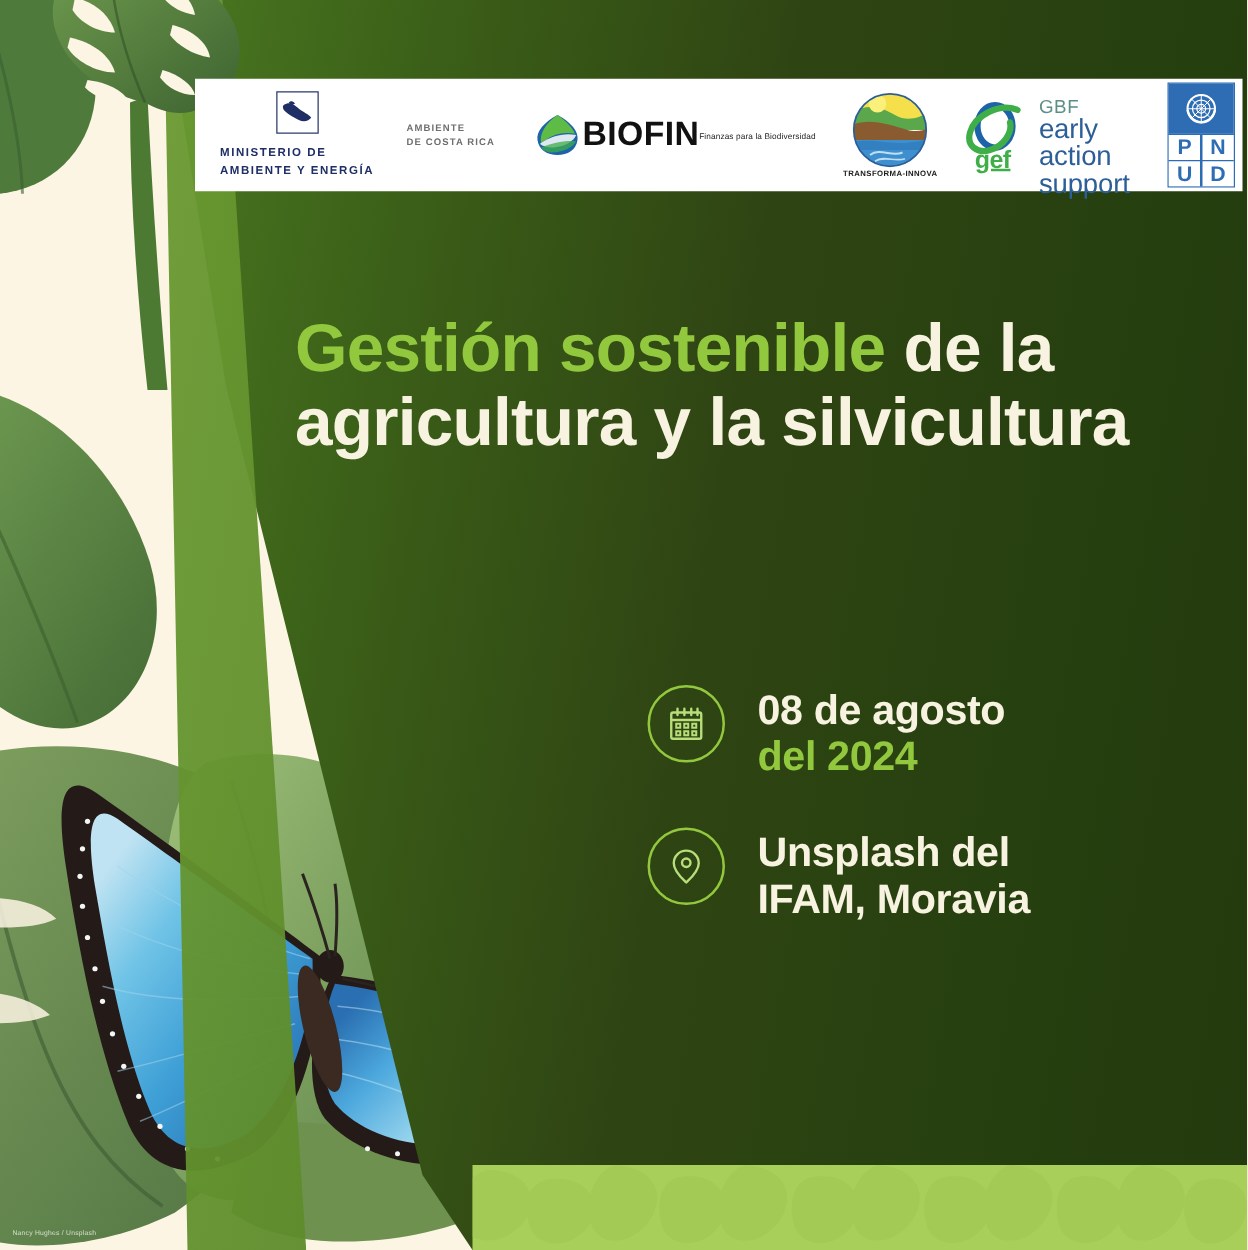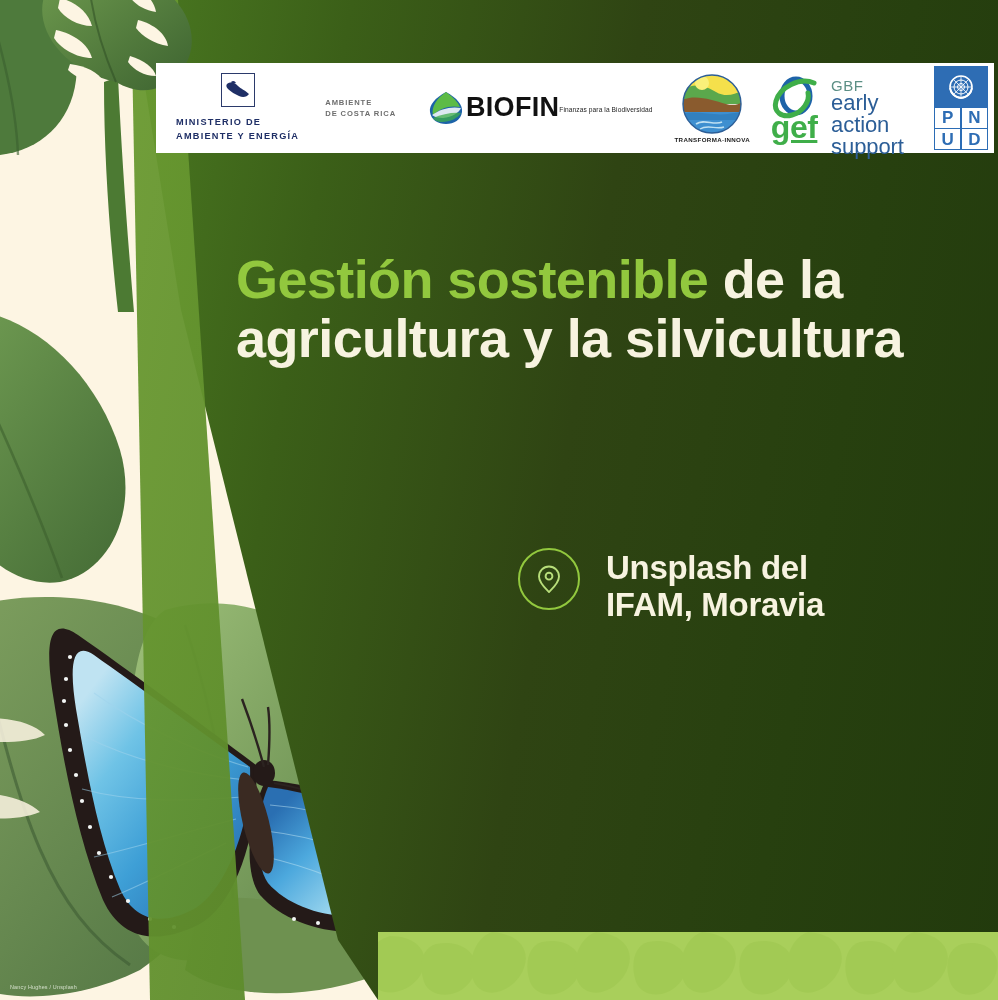--- a/index.html
+++ b/index.html
@@ -70,21 +70,21 @@
   .biofin-drop { width:40px; height:34px; margin-bottom:1px; }
   .biofin-name { font-size:27px; font-weight:700; color:#111; letter-spacing:.3px; line-height:.95; }
   .biofin-sub { font-size:6.6px; color:#222; letter-spacing:.1px; margin-top:3px; white-space:nowrap; }
   
   .transforma { margin-left:22px; flex-direction:column; }
   .transforma-circle { width:60px; height:60px; }
   .transforma-name { font-size:6.2px; font-weight:700; color:#1b1b1b; letter-spacing:.35px; margin-top:2px; white-space:nowrap; }
   
   .gef { margin-left:20px; flex-direction:column; }
   .gef-mark { width:48px; height:46px; }
-  .gef-name { font-size:32px; font-weight:700; color:#3FAE49; line-height:.8; margin-top:-6px; letter-spacing:-.5px;text-decoration:underline; }
+  .gef-name { font-size:20px; font-weight:700; color:#3FAE49; line-height:.8; margin-top:-6px; letter-spacing:-.5px;text-decoration:underline; }
   
   .gbf { margin-left:13px; gap:20px; }
   .gbf-mark { width:32px; height:32px; }
   .gbf-lines { display:flex; flex-direction:column; line-height:1; }
   .gbf-top { font-size:15px; color:#5C8F85; letter-spacing:.5px; font-weight:400; }
   .gbf-bot { font-size:22px; color:#2C5E97; letter-spacing:-.1px; margin-top:-1px; }
   
   .pnud { margin-left:10px; margin-right:2px; }
   .pnud-box { width:54px; height:84px; display:flex; flex-direction:column; border:1.4px solid #2B6CB5; }
   .pnud-emblem { flex:0 0 40px; background:#2E6DB4; display:flex; align-items:center; justify-content:center; }
@@ -376,20 +376,41 @@
           <div class="pnud-cell">D</div>
         </div>
       </div>
     </div>
   </div>
 
   <h1 class="title"><span class="hl">Gestión sostenible</span><span> de la agricultura y la silvicultura</span></h1>
 
   <div class="details">
 
+    <div class="detail-row">
+      <div class="det-icon">
+        <svg width="32" height="32" viewBox="0 0 32 32" xmlns="http://www.w3.org/2000/svg" fill="none" stroke="#B8DE7A" stroke-width="1.9">
+          <rect x="4" y="7" width="24" height="21" rx="1.5"></rect>
+          <path d="M4 13 H28"></path>
+          <path d="M9 4 V9 M14.5 4 V9 M20 4 V9 M25 4 V9" stroke-linecap="round"></path>
+          <g stroke-width="1.6">
+            <rect x="8" y="16" width="3.2" height="3.2"></rect>
+            <rect x="14.4" y="16" width="3.2" height="3.2"></rect>
+            <rect x="20.8" y="16" width="3.2" height="3.2"></rect>
+            <rect x="8" y="22" width="3.2" height="3.2"></rect>
+            <rect x="14.4" y="22" width="3.2" height="3.2"></rect>
+            <rect x="20.8" y="22" width="3.2" height="3.2"></rect>
+          </g>
+        </svg>
+      </div>
+      <div class="det-text">
+        <div>08 de agosto</div>
+        <div class="hl">del 2024</div>
+      </div>
+    </div>
 
 
     <div class="detail-row">
       <div class="det-icon">
         <svg width="32" height="32" viewBox="0 0 32 32" xmlns="http://www.w3.org/2000/svg" fill="none" stroke="#B8DE7A" stroke-width="1.9">
           <path d="M16 3.5 C 21.5 3.5, 26 8, 26 13.5 C 26 20, 18.5 26.5, 16 29 C 13.5 26.5, 6 20, 6 13.5 C 6 8, 10.5 3.5, 16 3.5 Z" stroke-linejoin="round"></path>
           <circle cx="16" cy="13.2" r="3.4"></circle>
         </svg>
       </div>
       <div class="det-text">

